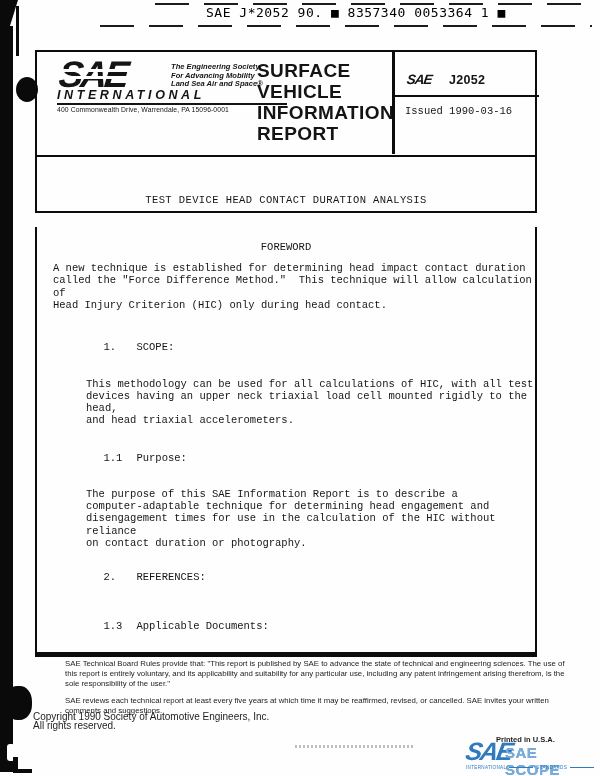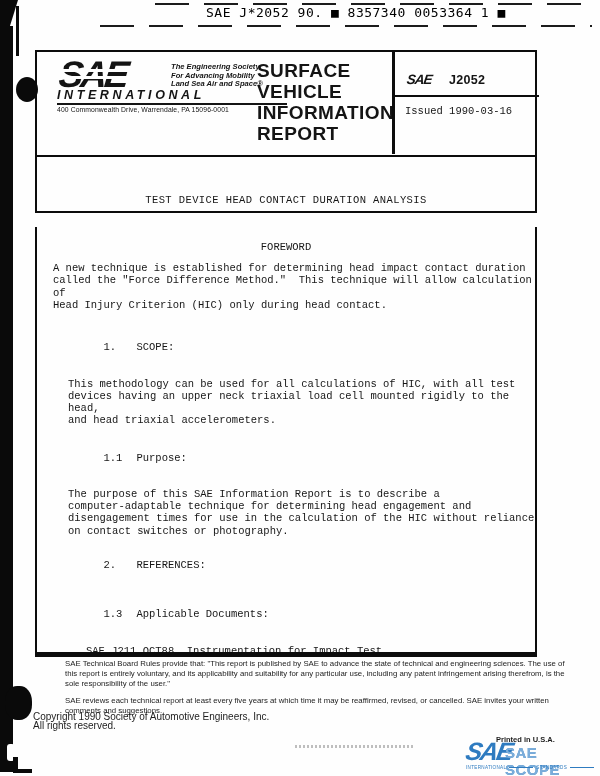--- a/index.html
+++ b/index.html
@@ -31,21 +31,21 @@
   #doc-number{left:412px;top:21px;font-size:12.5px;font-weight:bold;letter-spacing:0.3px;}
   #header-divider-horizontal{left:357px;top:43px;width:145px;height:2.2px;background:#0c0c0c;}
   #issued-date{left:368px;top:53px;}
   
   .mono{font-family:"Liberation Mono","DejaVu Sans Mono",monospace;font-size:10.5px;
         line-height:12.2px;color:#161616;white-space:pre-wrap;}
   #document-title{left:0;top:37px;width:100%;text-align:center;letter-spacing:0.4px;}
   #body-content{position:absolute;left:0;top:0;width:100%;padding-top:14px;}
   #foreword-heading{text-align:center;margin:0 0 9px 0;}
   .para{margin:0 0 13px 16px;}
-  .para.ind{margin-left:31px;}
+  .para.ind{margin-left:49px;}
   .sec{margin:0 0 12px 16px;}
   .sec .num{display:inline-block;width:33px;}
   .ref{margin:0 0 12.5px 49px;}
   
   .fineprint{font-size:7.8px;line-height:10px;color:#222;}
   #footer-board-rules{left:65px;top:659px;width:513px;}
   #footer-review-note{left:65px;top:696px;width:513px;}
   #copyright-notice{left:33px;top:712px;font-size:10px;line-height:9px;white-space:pre-line;color:#1d1d1d;}
   #microprint-line{left:295px;top:745px;width:118px;height:3px;opacity:.55;
       background:repeating-linear-gradient(90deg,#8a8a8a 0 2px,transparent 2px 4px);}
@@ -126,21 +126,21 @@
       <div class="mono para ind">This methodology can be used for all calculations of HIC, with all test
 devices having an upper neck triaxial load cell mounted rigidly to the head,
 and head triaxial accelerometers.</div>
 
       <div class="mono sec">
         <span class="num">1.1</span><span>Purpose:</span>
       </div>
       <div class="mono para ind" style="margin-bottom:10px;">The purpose of this SAE Information Report is to describe a
 computer-adaptable technique for determining head engagement and
 disengagement times for use in the calculation of the HIC without reliance
-on contact switches or photography.</div>
+on contact duration or photography.</div>
 
       <div class="mono sec">
         <span class="num">2.</span><span>REFERENCES:</span>
       </div>
       <div class="mono sec" style="margin-bottom:13px;">
         <span class="num">1.3</span><span>Applicable Documents:</span>
       </div>
 
       <div class="mono ref">SAE J211 OCT88, Instrumentation for Impact Test</div>
 

